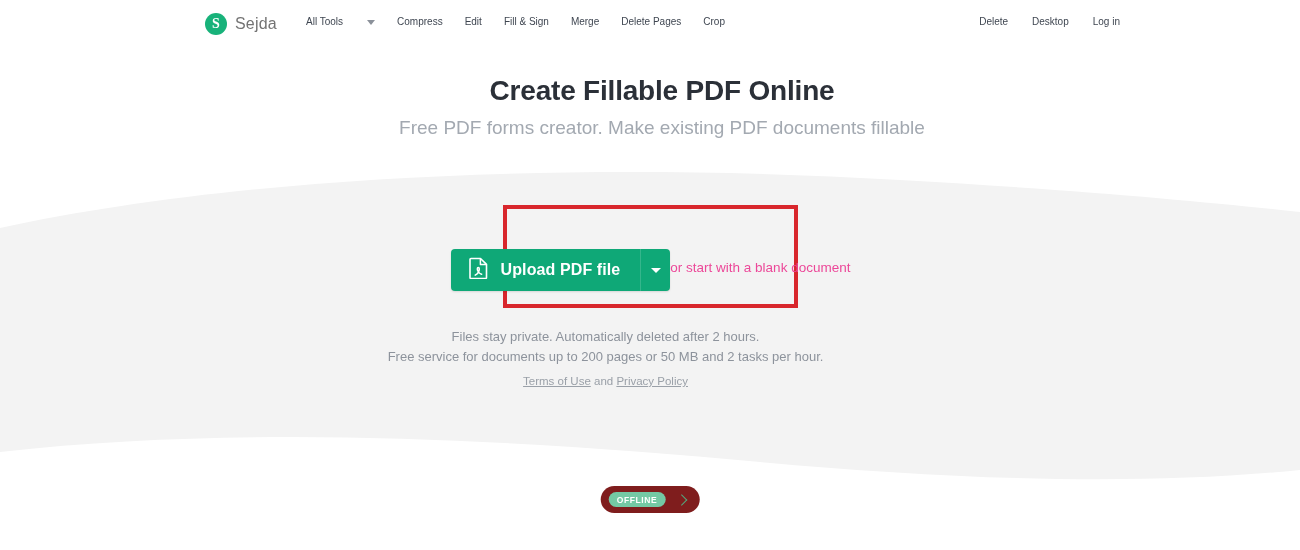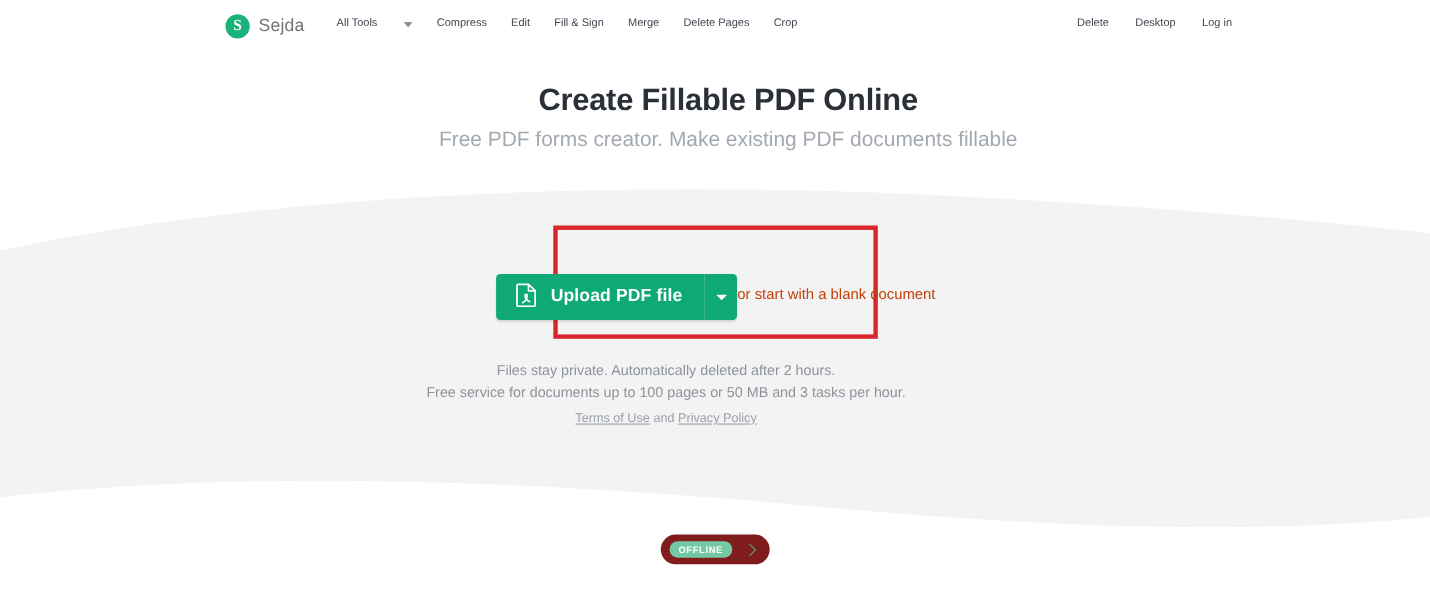--- a/index.html
+++ b/index.html
@@ -178,21 +178,21 @@
     width: 0; height: 0;
     border-left: 5px solid transparent;
     border-right: 5px solid transparent;
     border-top: 5px solid #ffffff;
   }
   .pdf-icon { display: block; }
 
   .blank-link {
     margin-top: 11px;
     font-size: 13.5px;
-    color: #c2410c;
+    color: #ec4899;
     text-decoration: none;
     cursor: pointer;
     white-space: nowrap;
   }
 
   
   .fineprint {
     position: absolute;
     left: 0; top: 327px;
     width: 1211px;
@@ -316,21 +316,21 @@
       </span>
     </div>
 
     <a class="blank-link" href="#">or start with a blank document</a>
   </div>
 
   <div class="highlight-box"></div>
 
   <div class="fineprint">
     <div class="fp-line">Files stay private. Automatically deleted after 2 hours.</div>
-    <div class="fp-line">Free service for documents up to 100 pages or 50 MB and 3 tasks per hour.</div>
+    <div class="fp-line">Free service for documents up to 200 pages or 50 MB and 2 tasks per hour.</div>
     <div class="fp-legal"><a href="#">Terms of Use</a><span> and </span><a href="#">Privacy Policy</a></div>
   </div>
 
   <a class="offline-bar" href="#">
     <span class="offline-badge">OFFLINE</span>
     <span class="offline-chevron"></span>
   </a>
 
 </div>
 

